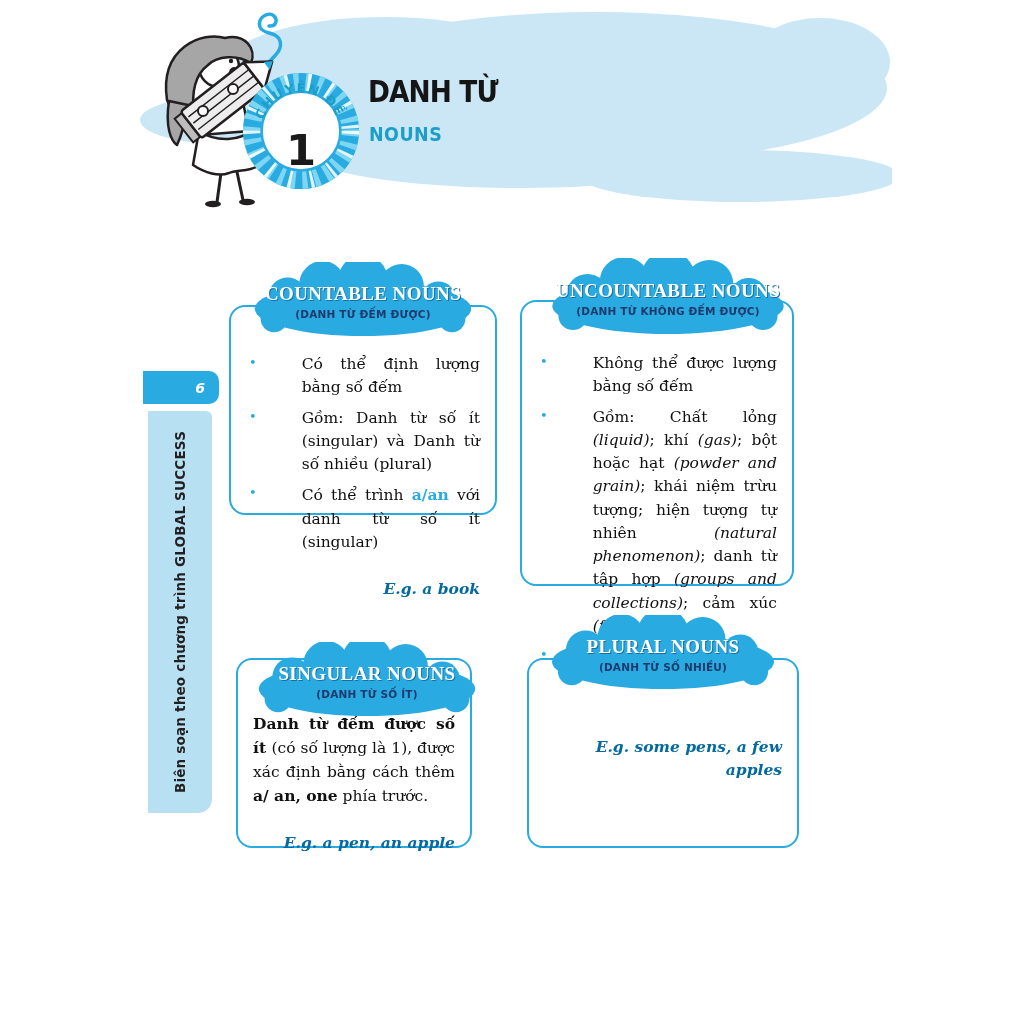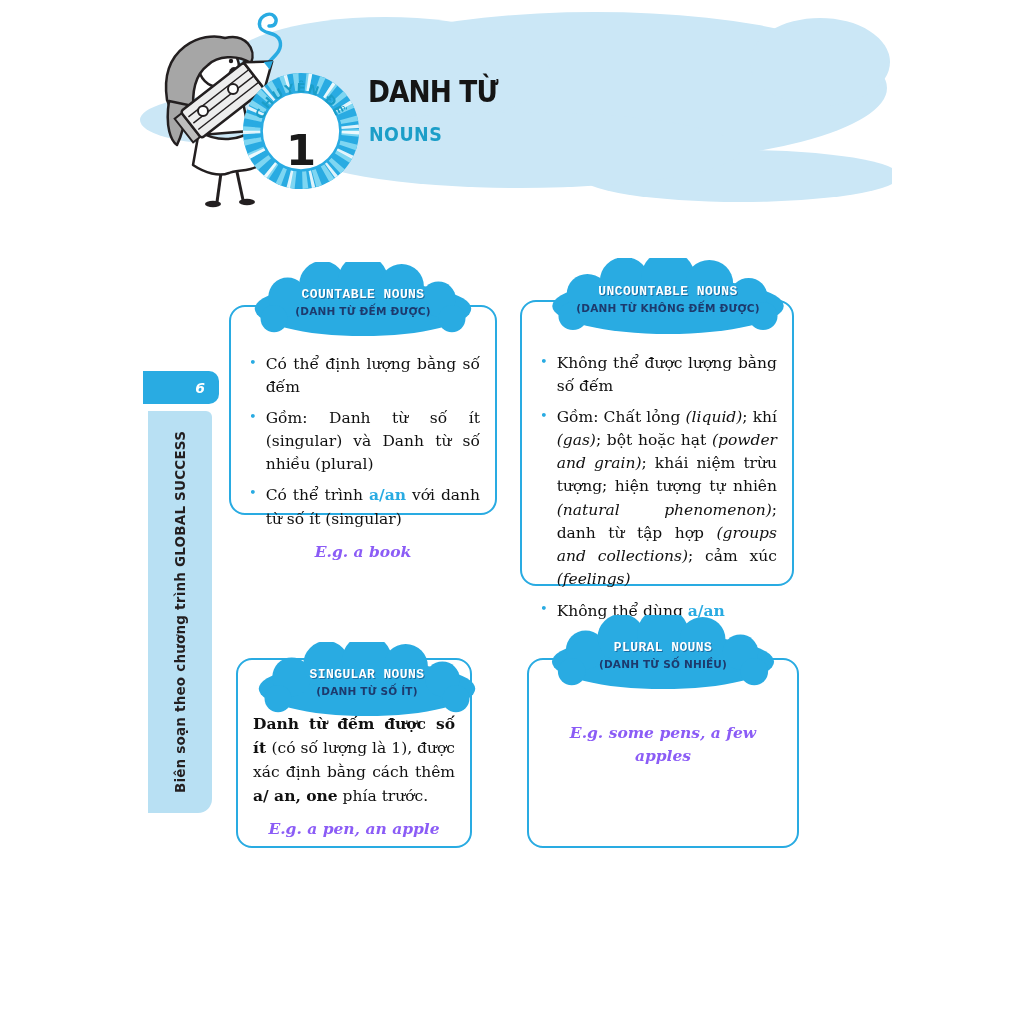--- a/index.html
+++ b/index.html
@@ -50,34 +50,34 @@
   .card-body{
     padding:0 15px;font-size:15.5px;line-height:1.5;text-align:justify;color:#101010;
   }
   .cloud{position:absolute;z-index:2;}
   .cloud svg{position:absolute;inset:0;width:100%;height:100%;}
   .cloud .cloud-text{
     position:absolute;inset:0;display:flex;flex-direction:column;
     align-items:center;justify-content:center;padding-top:1px;text-align:center;
   }
   .cloud-title{
-    font-family:Liberation Mono, monospace;font-weight:bold;
-    font-size:13px;color:#ffffff;letter-spacing:.4px;
+    font-family:Liberation Serif, serif;font-weight:bold;
+    font-size:19px;color:#ffffff;letter-spacing:.4px;
     text-shadow:1px 1px 0 #1a6ea3;white-space:nowrap;
   }
   .cloud-sub{
     font-family:"DejaVu Sans","Liberation Sans",sans-serif;font-weight:bold;
     font-size:10.5px;color:#1d3a6d;letter-spacing:.2px;margin-top:3px;white-space:nowrap;text-align:right;
   }
   ul.bullets{list-style:none;margin:0;padding:0;}
   ul.bullets li{display:flex;margin-bottom:7px;}
   .dot{color:#29abe2;margin:0 9px 0 3px;font-size:13px;}
-  .li-text{flex:1;}
+  .li-text{flex:1;margin-left:36px;}
   .example{
-    color:#8b5cf6;font-weight:bold;font-style:italic;margin-top:9px;text-align:center;
+    color:#0369a1;font-weight:bold;font-style:italic;margin-top:23px;text-align:right;
   }
   .seg-b{font-weight:bold;}
   .seg-i{font-style:italic;}
   .seg-c{color:#29abe2;font-weight:bold;}
   
   #card-countable{left:229px;top:305px;width:268px;height:210px;}
   #cloud-countable{left:247px;top:262px;width:232px;height:78px;}
   #body-countable{padding-top:46px;}
   #card-uncountable{left:520px;top:300px;width:274px;height:286px;}
   #cloud-uncountable{left:544px;top:258px;width:248px;height:80px;}

